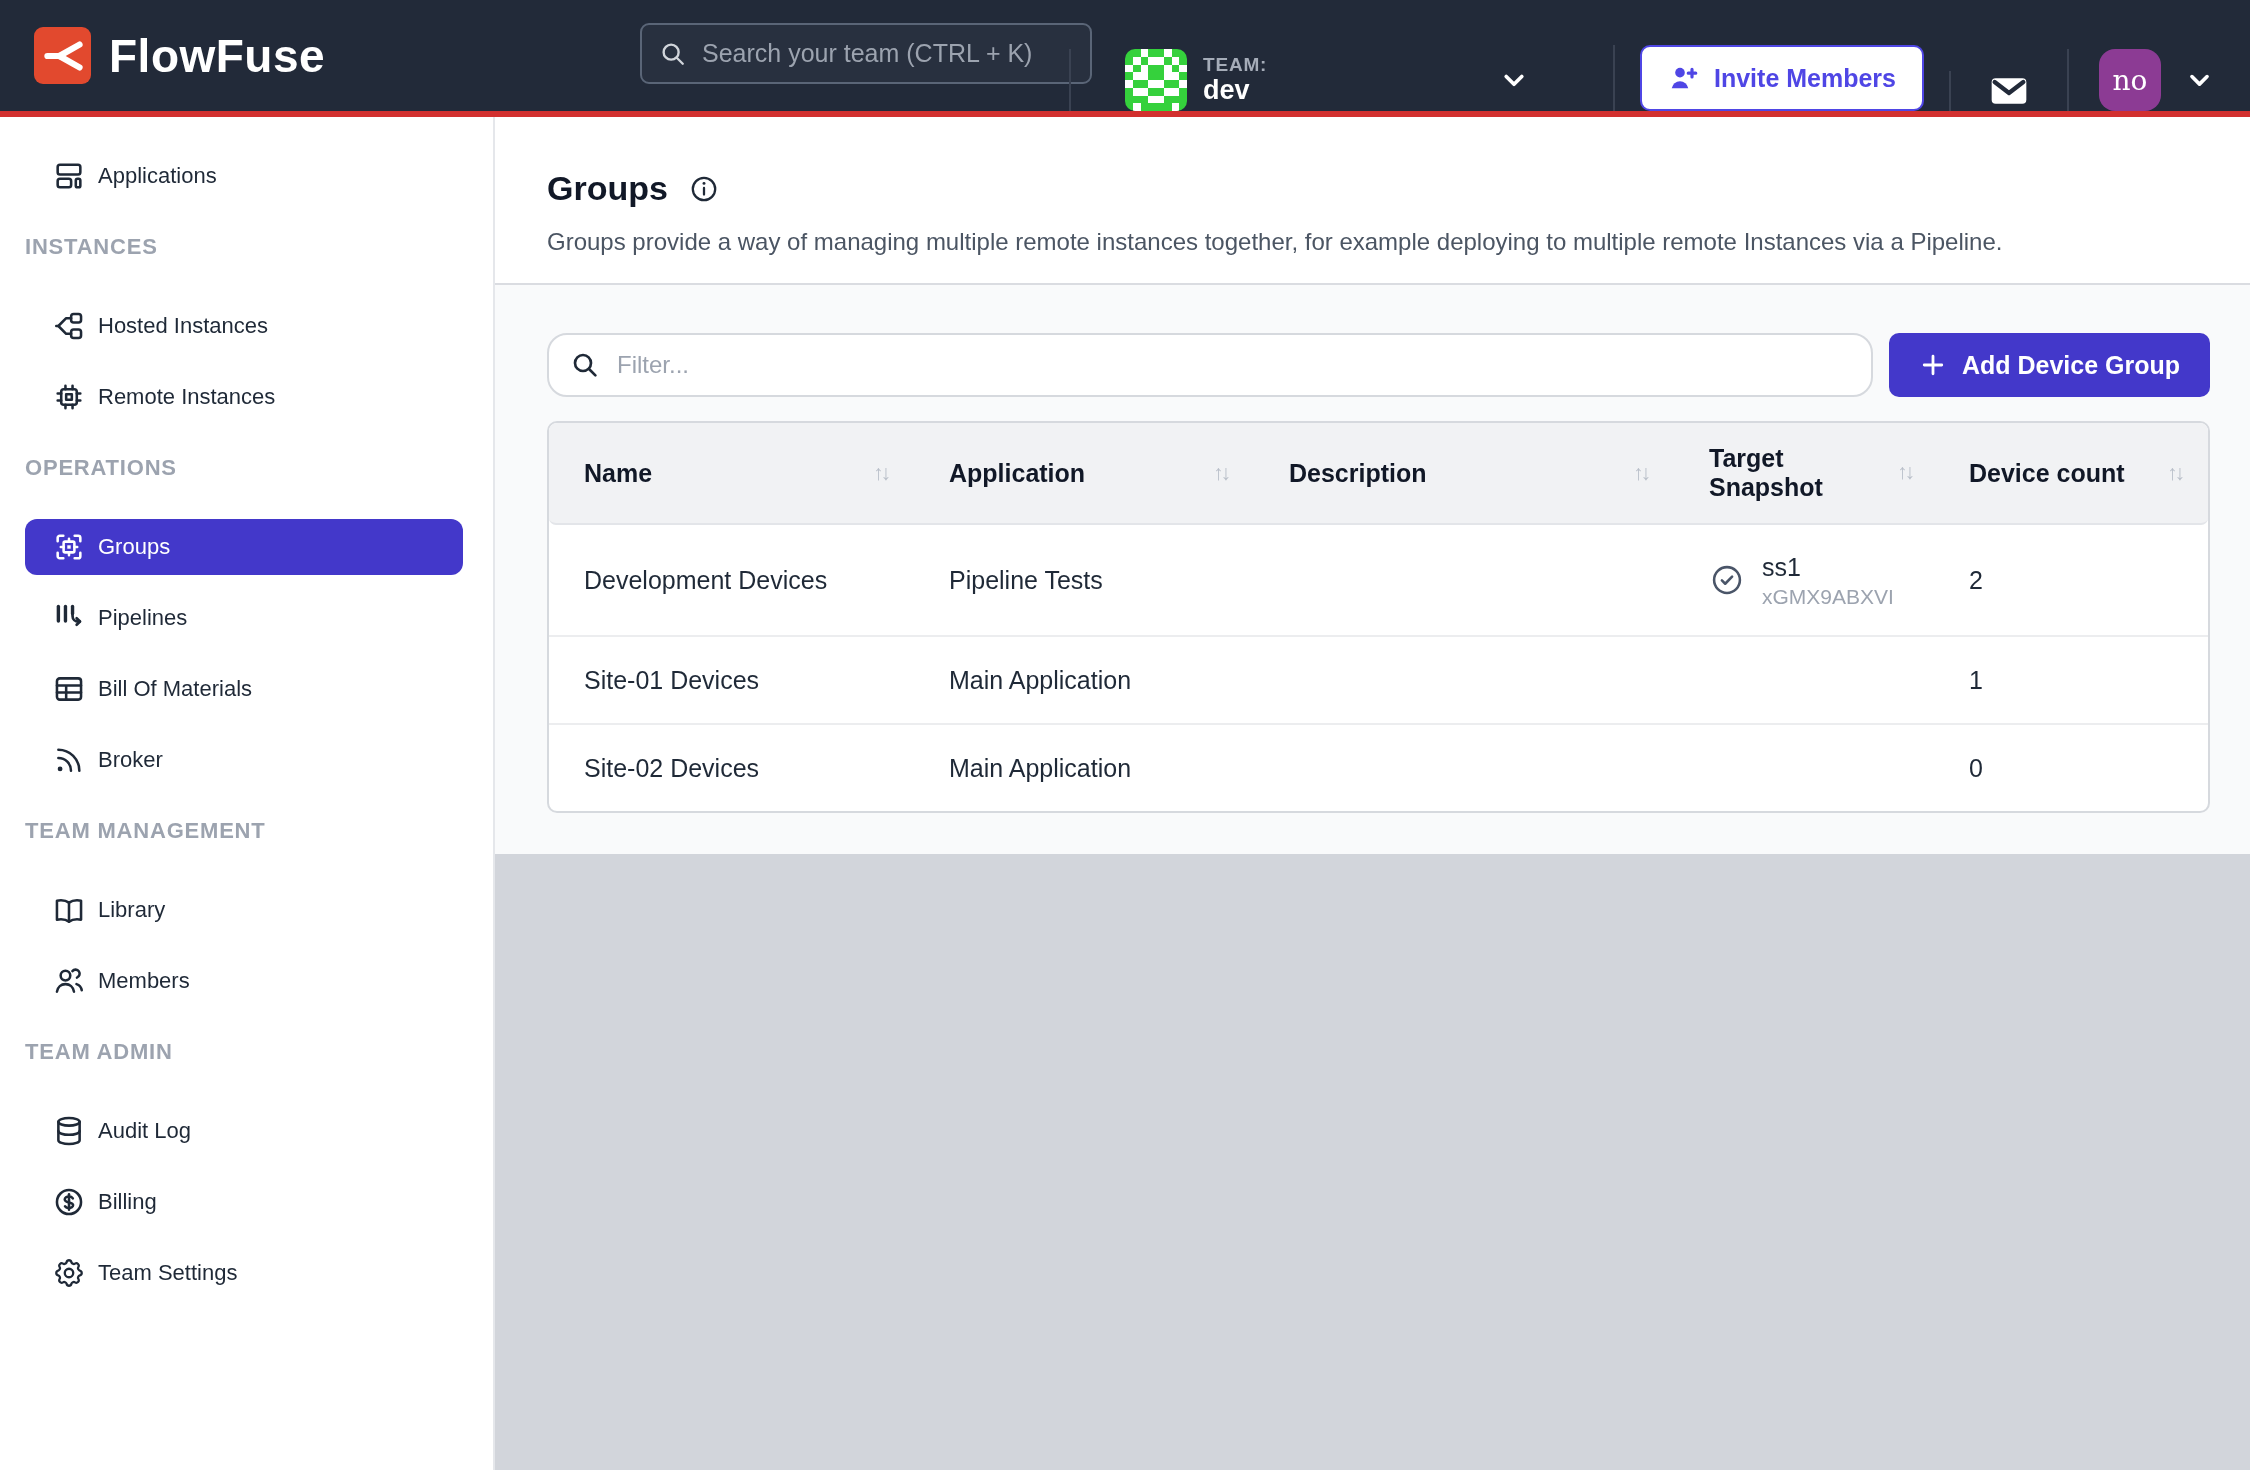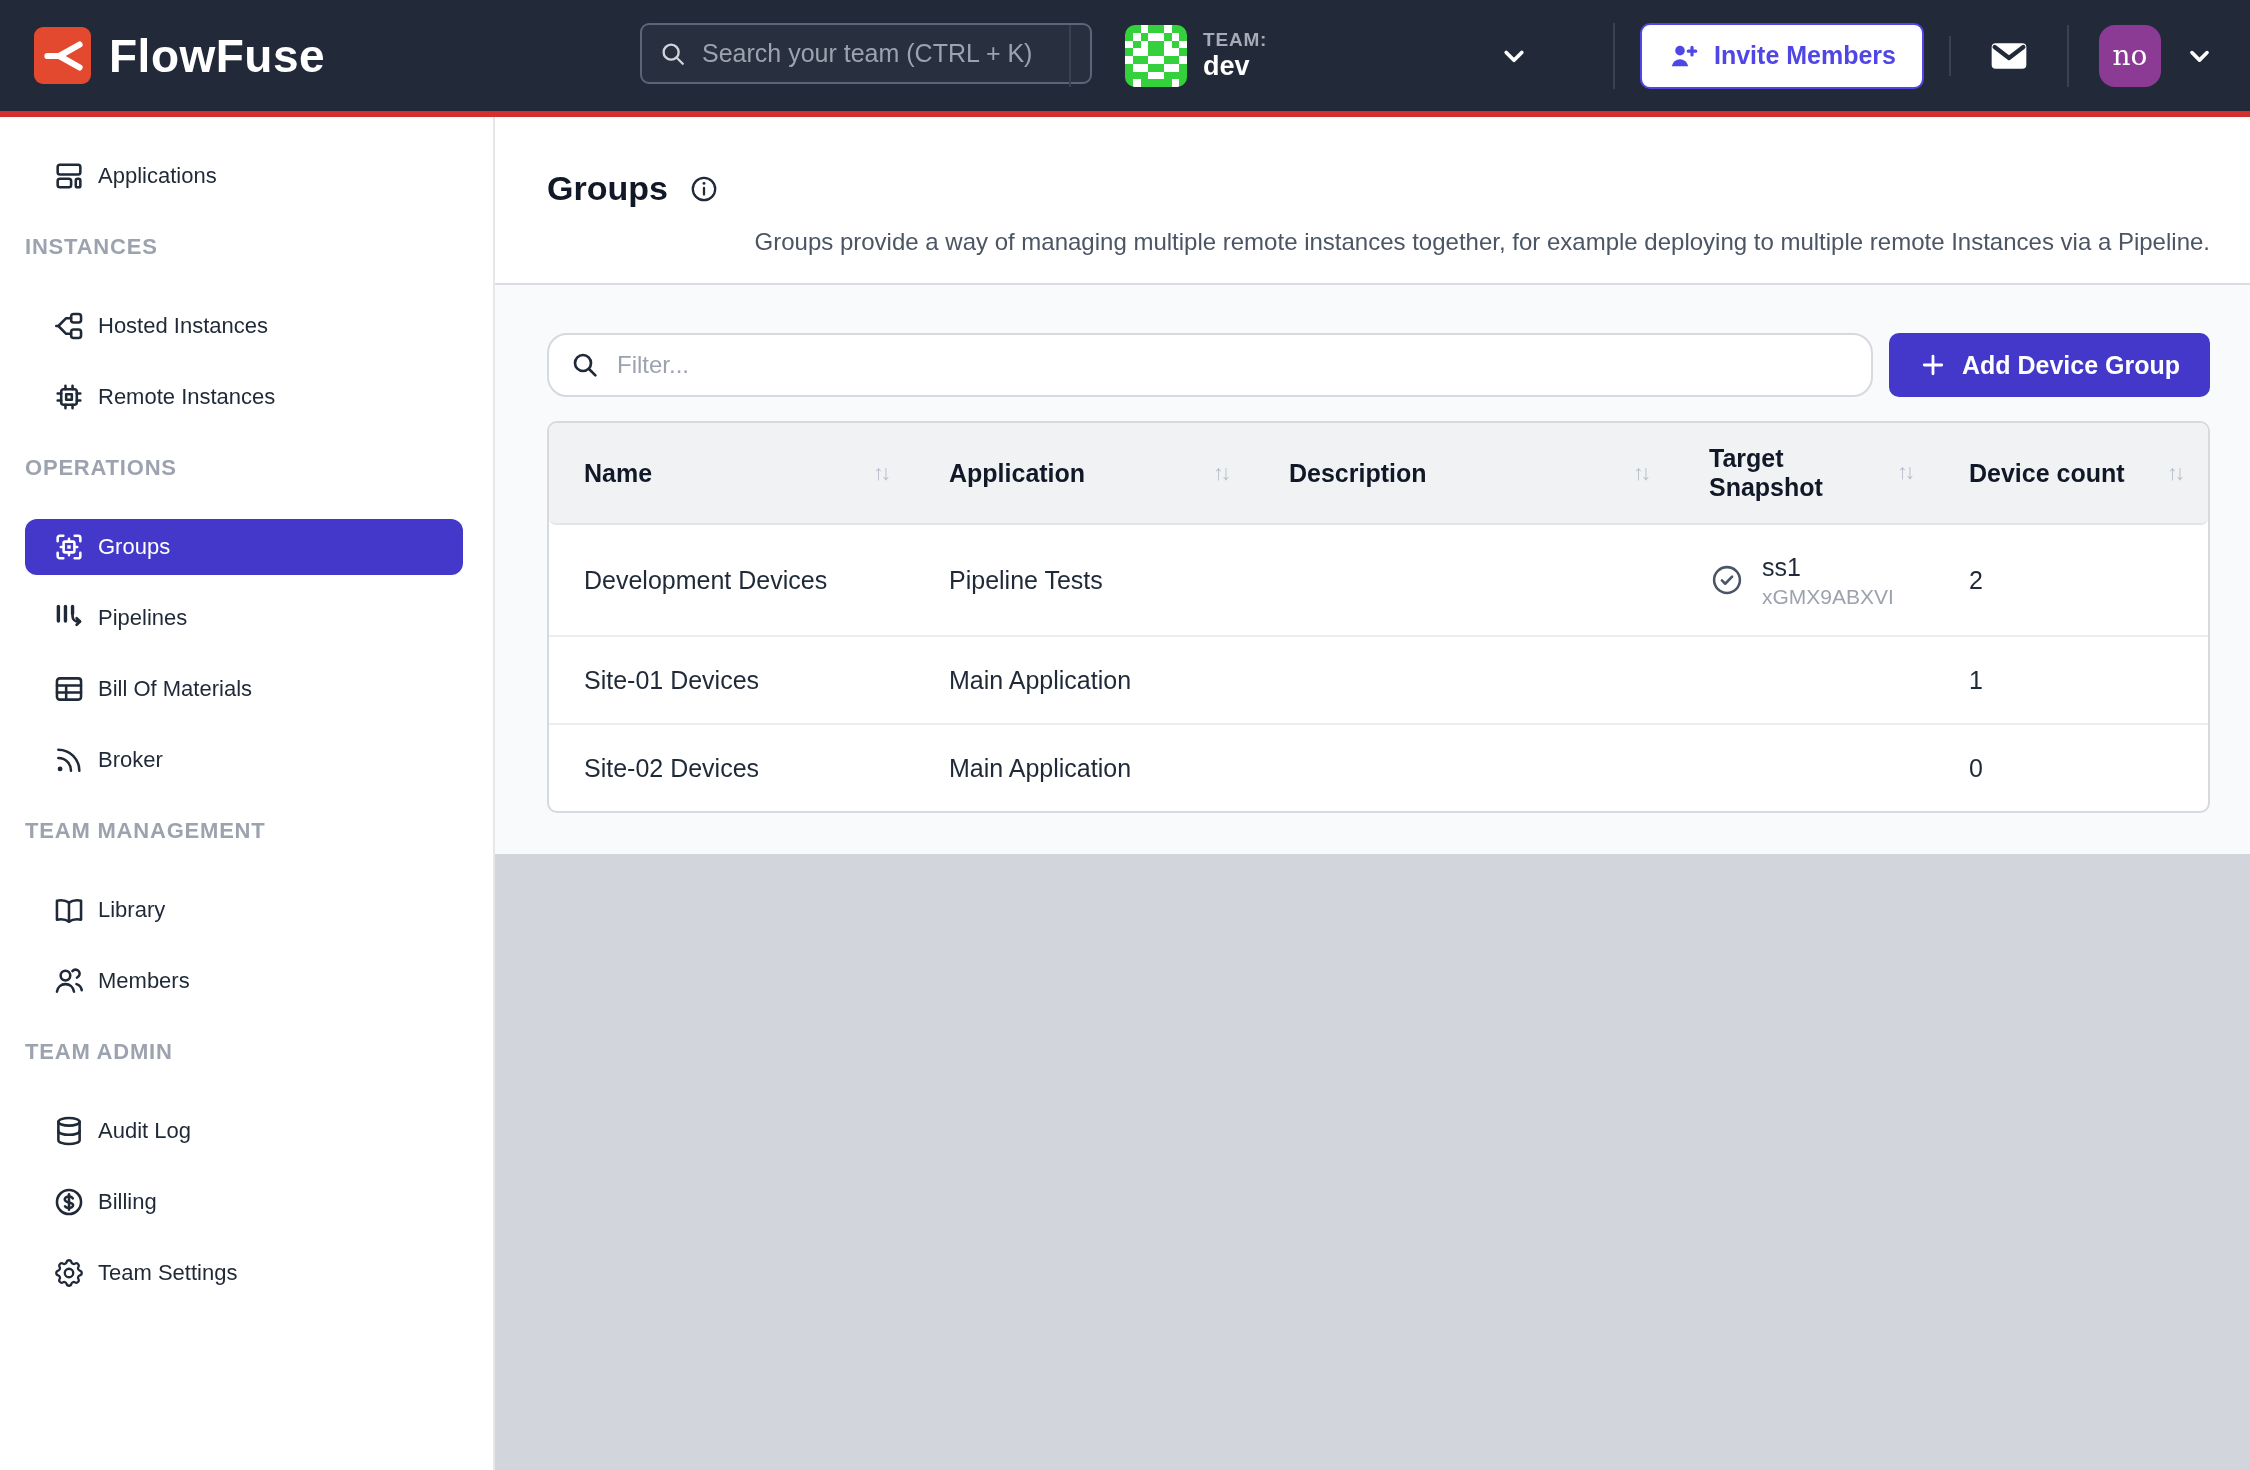--- a/index.html
+++ b/index.html
@@ -24,21 +24,21 @@
     position:absolute;left:640px;top:23px;width:452px;height:61px;box-sizing:border-box;
     border:2px solid #5A6577;border-radius:9px;display:flex;align-items:center;
     padding:0 16px;gap:12px;background:rgba(255,255,255,0.03);
   }
   .nav-search svg{width:30px;height:30px;flex:none;}
   .nav-search input{
     background:transparent;border:0;outline:0;flex:1;min-width:0;
     font-size:25px;color:#E5E7EB;font-family:"Liberation Sans",sans-serif;
   }
   .nav-search input::placeholder{color:#9CA3AF;}
-  .nav-right{position:absolute;right:0;top:0;height:111px;display:flex;align-items:center;}
+  .nav-right{position:absolute;right:0;top:0;height:111px;display:flex;align-items:flex-end;}
   .nav-sec{border-left:2px solid #3A4252;display:flex;align-items:center;box-sizing:border-box;}
   .team-sec{width:496px;padding-left:54px;cursor:pointer;}
   .team-avatar{width:62px;height:62px;border-radius:10px;overflow:hidden;flex:none;}
   .team-avatar svg{width:62px;height:62px;display:block;}
   .team-texts{display:flex;flex-direction:column;margin-left:16px;line-height:1.15;}
   .team-label{font-size:19px;font-weight:600;color:#A5ACB8;letter-spacing:.8px;}
   .team-name{font-size:27px;font-weight:600;color:#fff;}
   .team-chevron{margin-left:auto;margin-right:34px;}
   .chev{width:34px;height:34px;}
   .invite-sec{width:336px;justify-content:center;margin-left:48px;}
@@ -80,21 +80,21 @@
 
   
   .main{flex:1;display:flex;flex-direction:column;min-width:0;}
   .page-header{
     background:#fff;border-bottom:2px solid #D9DBe0;border-bottom-color:#DADCE1;
     height:168px;box-sizing:border-box;padding:52px 40px 0 52px;flex:none;
   }
   .title-row{display:flex;align-items:center;gap:20px;}
   .page-title{margin:0;font-size:34px;font-weight:700;color:#111827;}
   .info-ic{width:32px;height:32px;cursor:pointer;}
-  .page-desc{margin:20px 0 0 0;font-size:24px;color:#4B5563;text-align:right;}
+  .page-desc{margin:20px 0 0 0;font-size:24px;color:#4B5563;}
 
   .page-body{height:569px;box-sizing:border-box;padding:48px 40px 0 52px;background:#F9FAFB;flex:none;}
   .page-gray{flex:1;background:#D2D5DB;}
 
   
   .toolbar{display:flex;gap:16px;}
   .filter-box{
     flex:1;height:64px;box-sizing:border-box;background:#fff;border:2px solid #D6D9DE;
     border-radius:20px;display:flex;align-items:center;padding:0 20px;gap:14px;
   }

